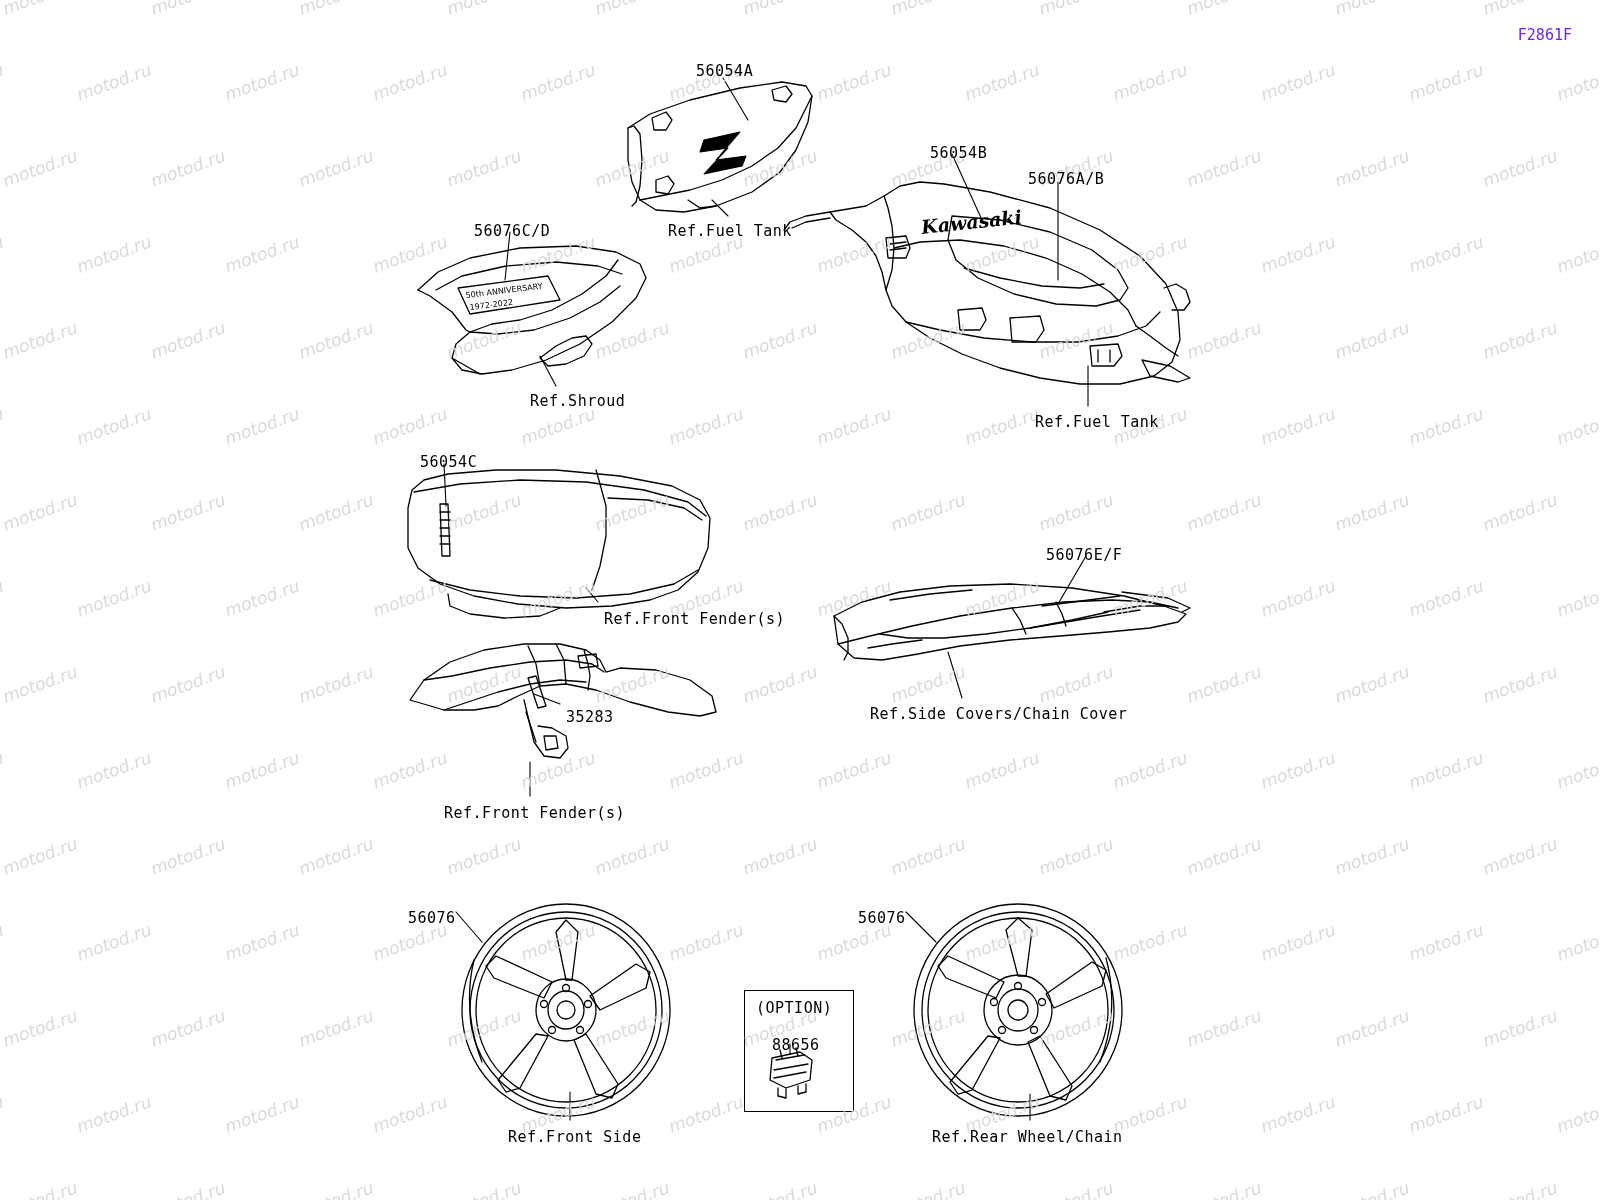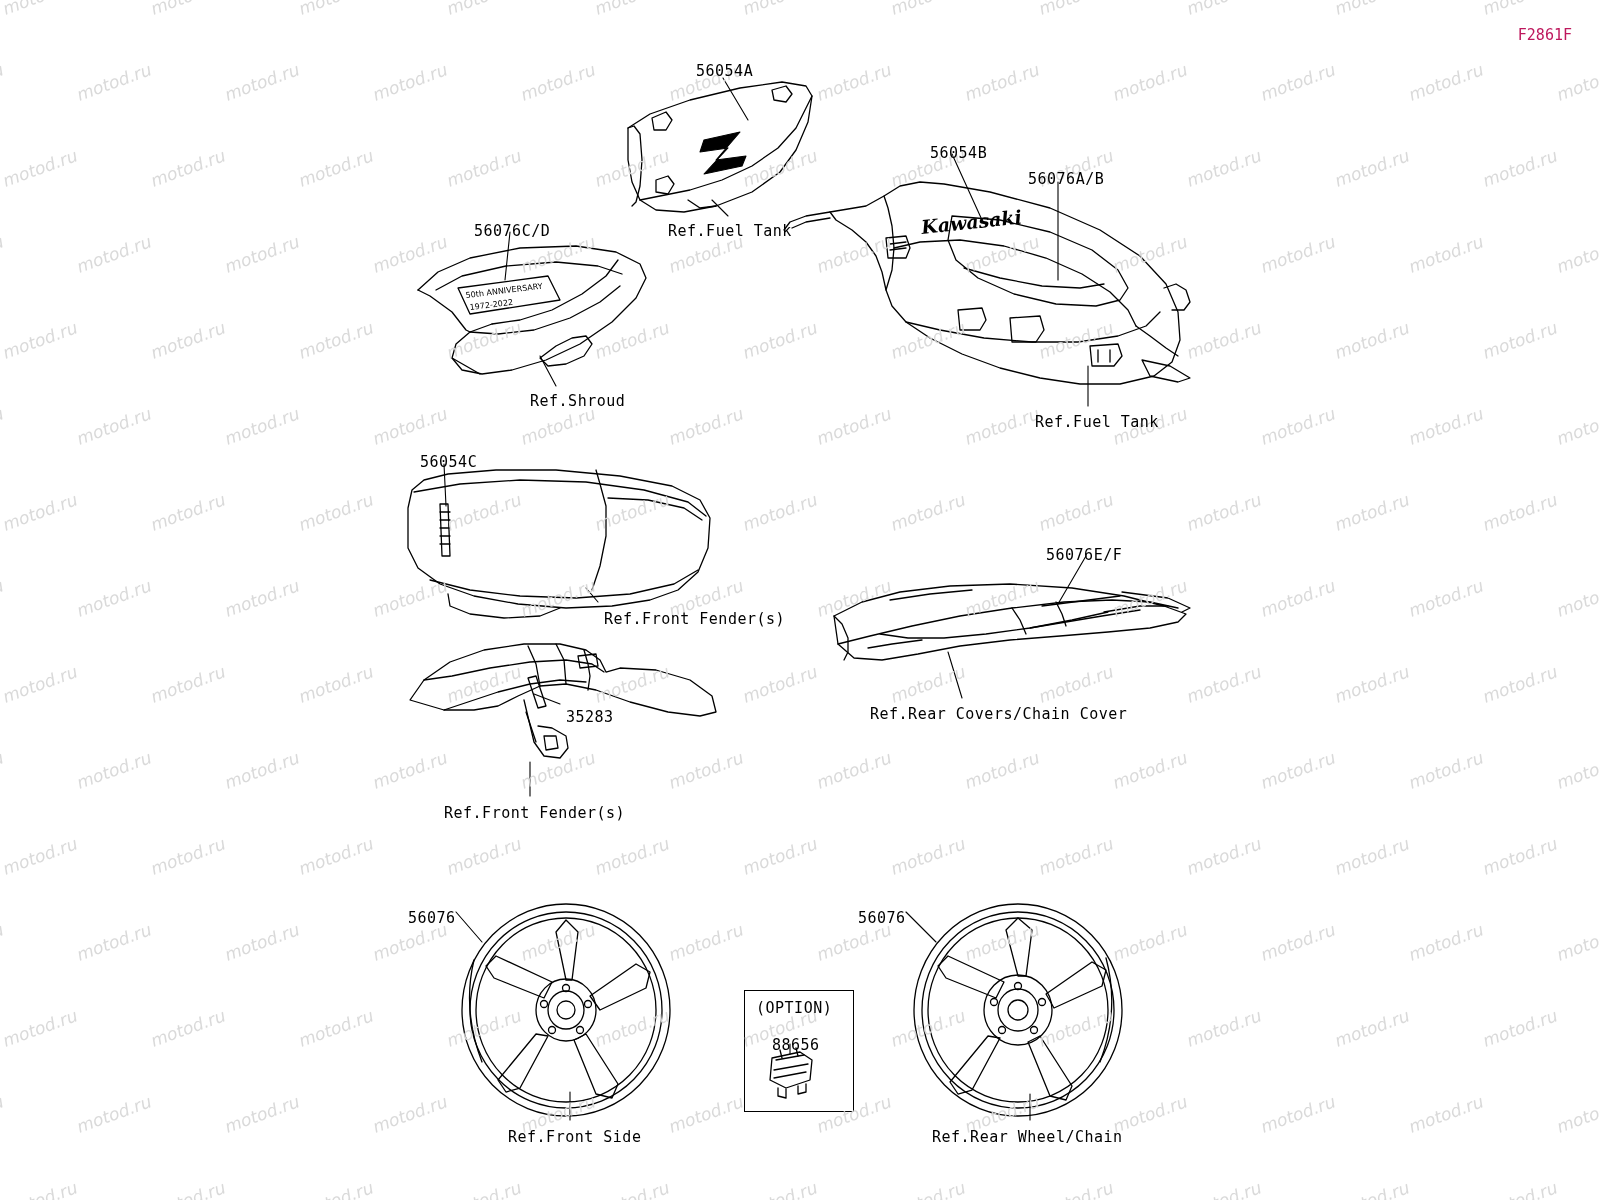--- a/index.html
+++ b/index.html
@@ -67,21 +67,21 @@
     color: #000;
     white-space: nowrap;
     letter-spacing: 0.5px;
   }
   .sheet-code {
     position: absolute;
     right: 28px;
     top: 26px;
     font-family: "DejaVu Sans Mono", monospace;
     font-size: 15px;
-    color: #be185d;
+    color: #6d28d9;
   }
   .opt-box {
     position: absolute;
     border: 1.2px solid #000;
     background: #fff;
   }
 </style>
 </head>
 <body>
 
@@ -476,21 +476,21 @@
       <div class="lbl" style="left: 474px; top: 222px;">56076C/D</div>
       <div class="lbl" style="left: 530px; top: 392px;">Ref.Shroud</div>
       <div class="lbl" style="left: 930px; top: 144px;">56054B</div>
       <div class="lbl" style="left: 1028px; top: 170px;">56076A/B</div>
       <div class="lbl" style="left: 1035px; top: 413px;">Ref.Fuel Tank</div>
       <div class="lbl" style="left: 420px; top: 453px;">56054C</div>
       <div class="lbl" style="left: 604px; top: 610px;">Ref.Front Fender(s)</div>
       <div class="lbl" style="left: 566px; top: 708px;">35283</div>
       <div class="lbl" style="left: 444px; top: 804px;">Ref.Front Fender(s)</div>
       <div class="lbl" style="left: 1046px; top: 546px;">56076E/F</div>
-      <div class="lbl" style="left: 870px; top: 705px;">Ref.Rear Covers/Chain Cover</div>
+      <div class="lbl" style="left: 870px; top: 705px;">Ref.Side Covers/Chain Cover</div>
       <div class="lbl" style="left: 408px; top: 909px;">56076</div>
       <div class="lbl" style="left: 508px; top: 1128px;">Ref.Front Side</div>
       <div class="lbl" style="left: 858px; top: 909px;">56076</div>
       <div class="lbl" style="left: 932px; top: 1128px;">Ref.Rear Wheel/Chain</div>
       <div class="lbl" style="left: 756px; top: 999px;">(OPTION)</div>
       <div class="lbl" style="left: 772px; top: 1036px;">88656</div>
     </div>
 
   <div class="sheet-code">F2861F</div>
 </div>

